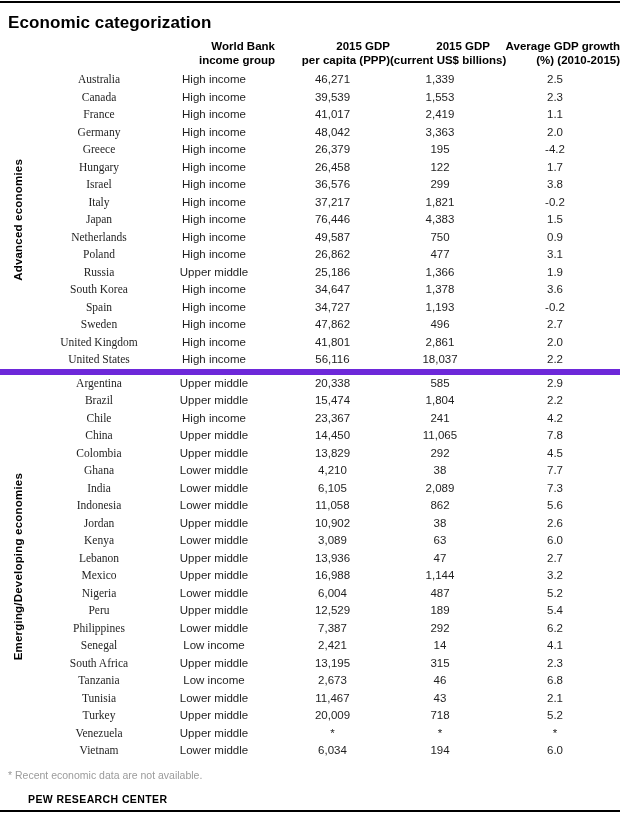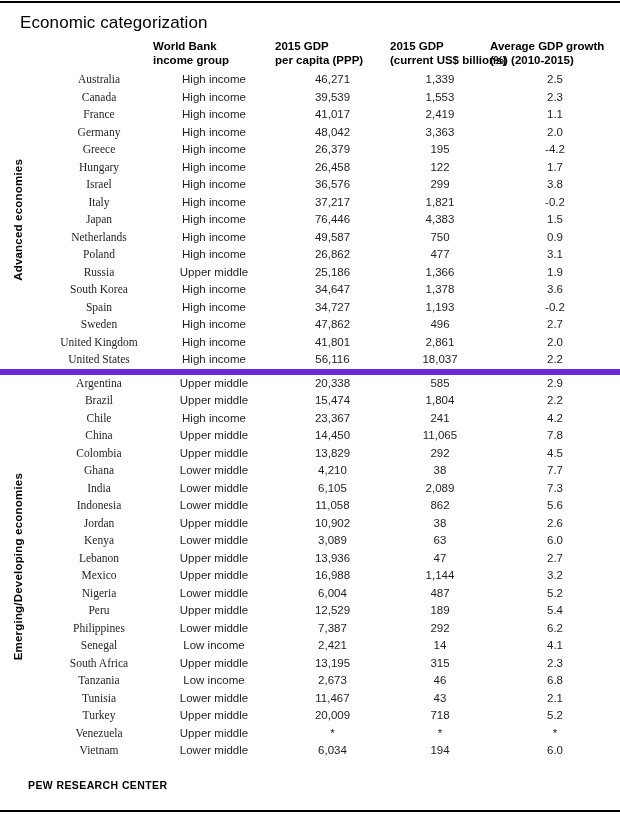--- a/index.html
+++ b/index.html
@@ -9,43 +9,42 @@
     color: #1f1f1f;
     font-family: "Liberation Sans", sans-serif;
     position: relative;
     overflow: hidden;
   }
   .rule { position: absolute; left: 0; width: 620px; height: 2px; background: #000; }
   .rule.top { top: 1px; }
   .rule.bottom { top: 810px; }
 
   .page-title {
-    font-size: 17px; font-weight: normal; color: #000;
+    font-size: 17px; font-weight: bold; color: #000;
     padding: 13px 8px 5px 8px;
     letter-spacing: 0.1px;
-    margin-left: 12px;
   }
 
   table.data-table {
     table-layout: fixed;
     border-collapse: collapse;
     width: 620px;
     margin-top: 2px;
   }
   col.c-label   { width: 38px; }
   col.c-country { width: 115px; }
   col.c-income  { width: 122px; }
   col.c-percap  { width: 115px; }
   col.c-usd     { width: 100px; }
   col.c-growth  { width: 130px; }
 
   th {
     font-size: 11.5px; font-weight: bold; color: #000;
     line-height: 13.5px;
-    text-align: left;
+    text-align: right;
     vertical-align: bottom;
     white-space: nowrap;
     padding: 0 0 4px 0;
     overflow: visible;
   }
   td {
     font-size: 11.5px;
     line-height: 17.5px;
     height: 17.5px;
     padding: 0;
@@ -402,16 +401,17 @@
         <td class="c0">Vietnam</td>
         <td class="c1">Lower middle</td>
         <td class="c2">6,034</td>
         <td class="c3">194</td>
         <td class="c4">6.0</td>
       </tr>
     </tbody>
   </table>
 
 <div class="footer">
+  <div class="footnote">* Recent economic data are not available.</div>
   <div class="branding">PEW RESEARCH CENTER</div>
 </div>
 
 <div class="rule bottom"></div>
 
 </body></html>

